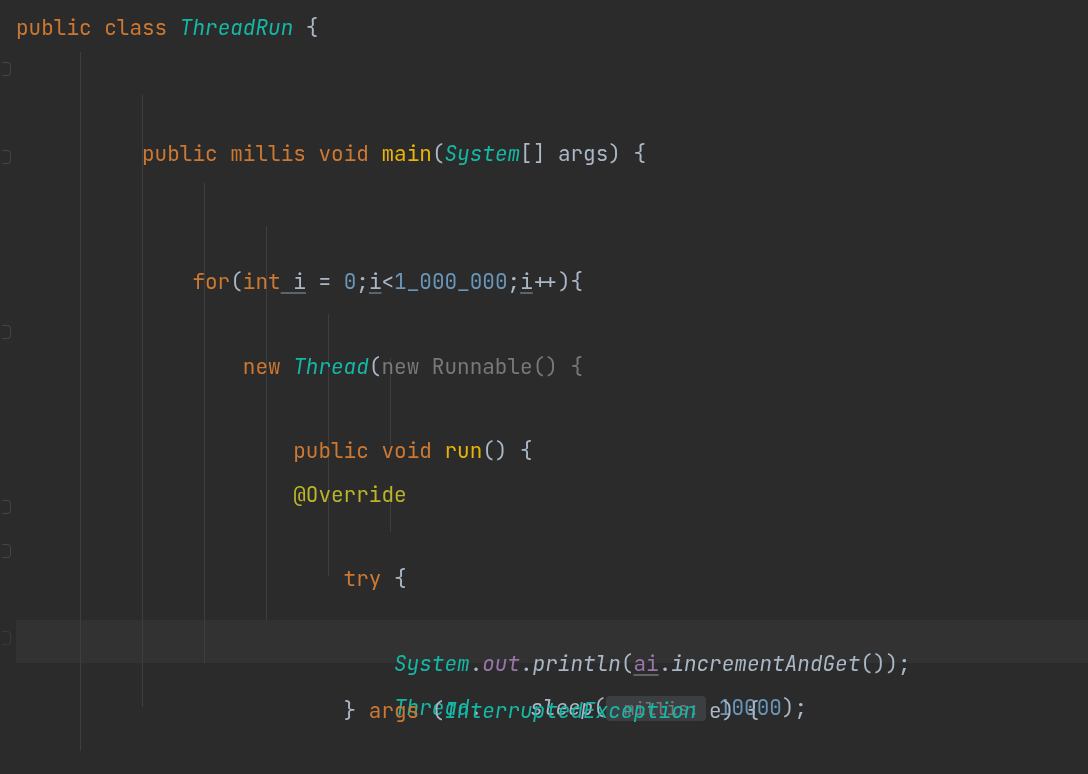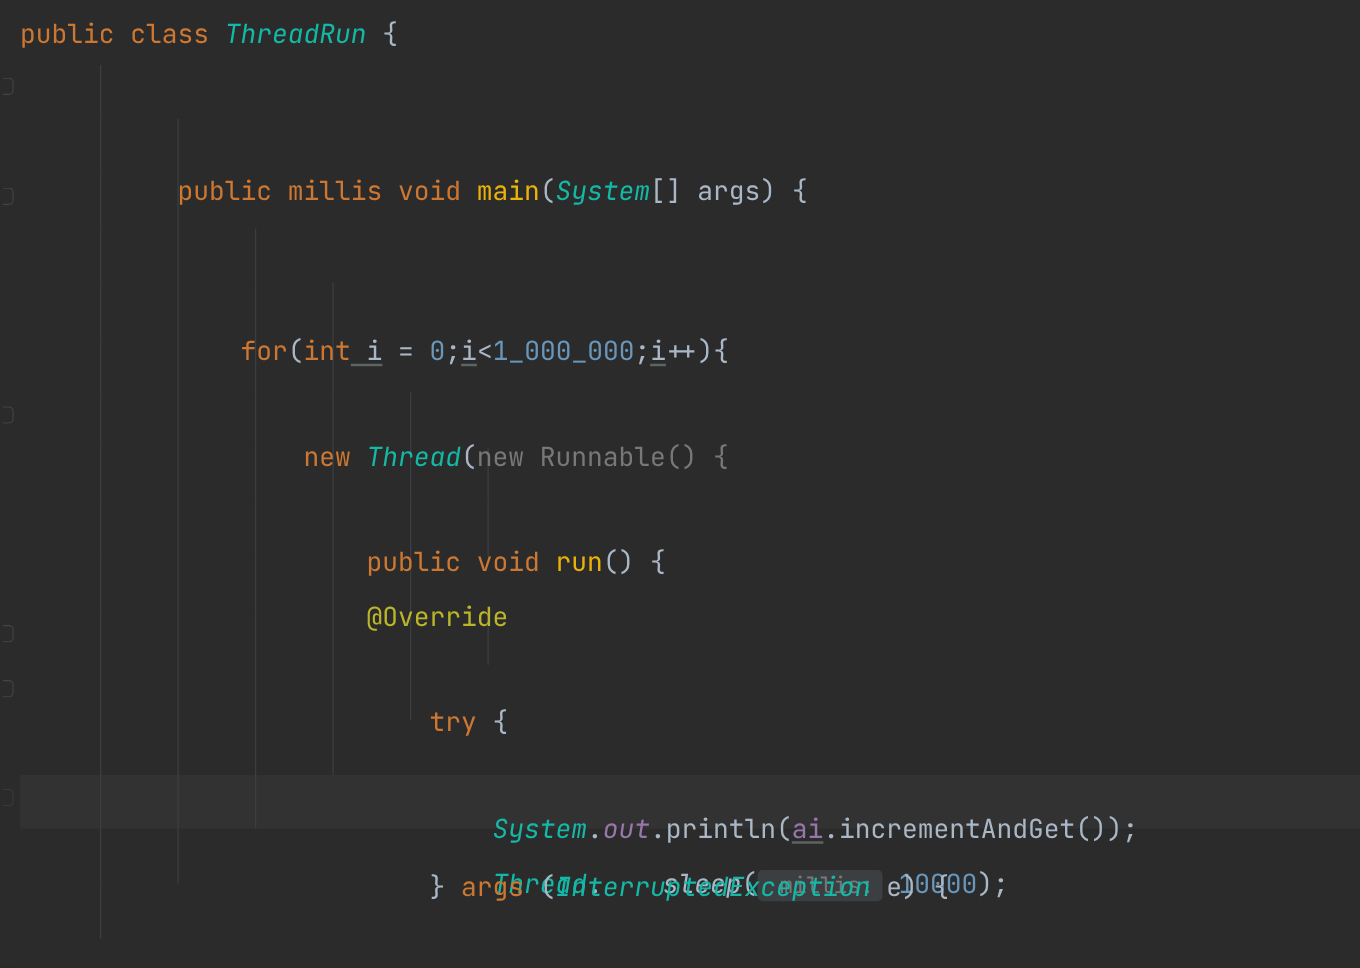--- a/index.html
+++ b/index.html
@@ -61,21 +61,21 @@
       bottom: 0;
     }
     .line-content {
       position: relative;
       z-index: 2;
     }
     
     .kw { color: #cc7832; }
     .class-name { color: #14b8a6; font-style: italic; }
     .method { color: #eab308; }
-    .method-call { color: #a9b7c6; }
+    .method-call { color: #a9b7c6; font-style: italic; }
     .number { color: #6897bb; }
     .annotation { color: #bbb529; }
     .field-static { color: #9876aa; font-style: italic; }
     .static-method { color: #a9b7c6; font-style: italic; margin-left: 48px; }
     .param-hint {
       color: #787878;
       background-color: #3b3f41;
       padding: 1px 7px;
       border-radius: 4px;
       font-size: 18px;

